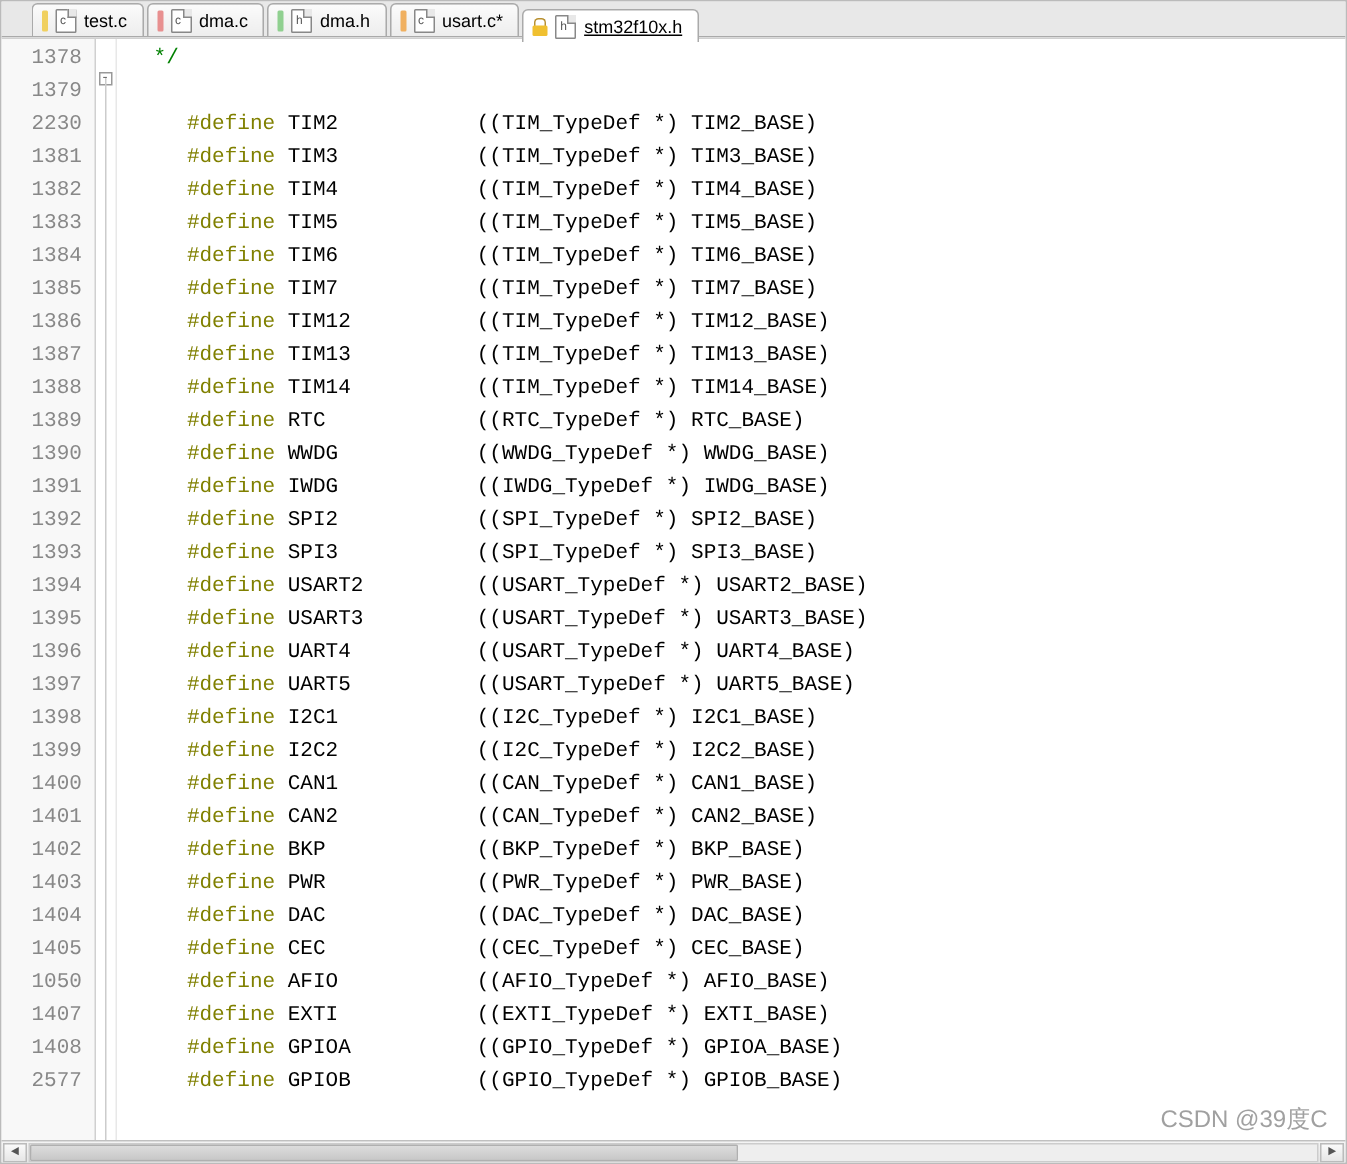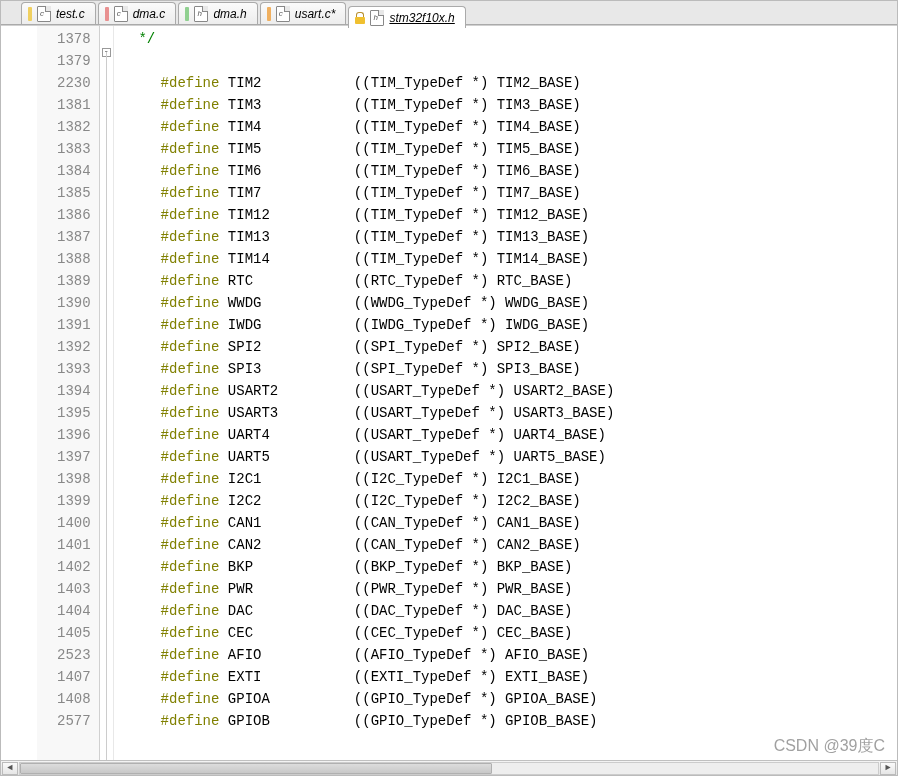--- a/index.html
+++ b/index.html
@@ -15,21 +15,20 @@
   }
   .tab-bar {
     display: flex;
     align-items: flex-end;
     height: 24px;
     background: #e8e8e8;
     border-bottom: 1px solid #aaa;
     padding-left: 20px;
     font-family: "Segoe UI", Tahoma, sans-serif;
     font-size: 12px;
-    font-style: italic;
   }
   .tab {
     display: flex;
     align-items: center;
     height: 22px;
     padding: 0 10px 0 6px;
     margin-right: 2px;
     border: 1px solid #aaa;
     border-bottom: none;
     border-radius: 4px 4px 0 0;
@@ -75,21 +74,20 @@
   .lock-icon::after{
     content:""; position:absolute; bottom:0; left:0;
     width:10px; height:7px; background:#f0c030; border-radius:1px;
   }
   .editor {
     display: flex;
     height: calc(100% - 24px - 15px);
     overflow: hidden;
     background: #ffffff;
     border-top: 1px solid #d0d0d0;
-    padding-left: 36px;
   }
   .gutter {
     background: #f8f8f8;
     border-right: 1px solid #d0d0d0;
     text-align: right;
     padding: 2px 8px 2px 20px;
     color: #888888;
     user-select: none;
     line-height: 22px;
     font-size: 14px;
@@ -193,21 +191,21 @@
       <div>1396</div>
       <div>1397</div>
       <div>1398</div>
       <div>1399</div>
       <div>1400</div>
       <div>1401</div>
       <div>1402</div>
       <div>1403</div>
       <div>1404</div>
       <div>1405</div>
-      <div>2523</div>
+      <div>1050</div>
       <div>1407</div>
       <div>1408</div>
       <div>2577</div>
     </div>
   <div class="fold-strip">
     <div class="fold-minus">-</div>
     <div class="fold-line"></div>
   </div>
   <div class="code" id="code"><div class="code-line"><span class="tok-comment">  */</span></div><div class="code-line">&nbsp;</div><div class="code-line"><span class="tok-pp">#define</span> TIM2           <span class="tok-paren">((</span>TIM_TypeDef <span class="tok-op">*</span><span class="tok-paren">)</span> TIM2_BASE<span class="tok-paren">)</span></div><div class="code-line"><span class="tok-pp">#define</span> TIM3           <span class="tok-paren">((</span>TIM_TypeDef <span class="tok-op">*</span><span class="tok-paren">)</span> TIM3_BASE<span class="tok-paren">)</span></div><div class="code-line"><span class="tok-pp">#define</span> TIM4           <span class="tok-paren">((</span>TIM_TypeDef <span class="tok-op">*</span><span class="tok-paren">)</span> TIM4_BASE<span class="tok-paren">)</span></div><div class="code-line"><span class="tok-pp">#define</span> TIM5           <span class="tok-paren">((</span>TIM_TypeDef <span class="tok-op">*</span><span class="tok-paren">)</span> TIM5_BASE<span class="tok-paren">)</span></div><div class="code-line"><span class="tok-pp">#define</span> TIM6           <span class="tok-paren">((</span>TIM_TypeDef <span class="tok-op">*</span><span class="tok-paren">)</span> TIM6_BASE<span class="tok-paren">)</span></div><div class="code-line"><span class="tok-pp">#define</span> TIM7           <span class="tok-paren">((</span>TIM_TypeDef <span class="tok-op">*</span><span class="tok-paren">)</span> TIM7_BASE<span class="tok-paren">)</span></div><div class="code-line"><span class="tok-pp">#define</span> TIM12          <span class="tok-paren">((</span>TIM_TypeDef <span class="tok-op">*</span><span class="tok-paren">)</span> TIM12_BASE<span class="tok-paren">)</span></div><div class="code-line"><span class="tok-pp">#define</span> TIM13          <span class="tok-paren">((</span>TIM_TypeDef <span class="tok-op">*</span><span class="tok-paren">)</span> TIM13_BASE<span class="tok-paren">)</span></div><div class="code-line"><span class="tok-pp">#define</span> TIM14          <span class="tok-paren">((</span>TIM_TypeDef <span class="tok-op">*</span><span class="tok-paren">)</span> TIM14_BASE<span class="tok-paren">)</span></div><div class="code-line"><span class="tok-pp">#define</span> RTC            <span class="tok-paren">((</span>RTC_TypeDef <span class="tok-op">*</span><span class="tok-paren">)</span> RTC_BASE<span class="tok-paren">)</span></div><div class="code-line"><span class="tok-pp">#define</span> WWDG           <span class="tok-paren">((</span>WWDG_TypeDef <span class="tok-op">*</span><span class="tok-paren">)</span> WWDG_BASE<span class="tok-paren">)</span></div><div class="code-line"><span class="tok-pp">#define</span> IWDG           <span class="tok-paren">((</span>IWDG_TypeDef <span class="tok-op">*</span><span class="tok-paren">)</span> IWDG_BASE<span class="tok-paren">)</span></div><div class="code-line"><span class="tok-pp">#define</span> SPI2           <span class="tok-paren">((</span>SPI_TypeDef <span class="tok-op">*</span><span class="tok-paren">)</span> SPI2_BASE<span class="tok-paren">)</span></div><div class="code-line"><span class="tok-pp">#define</span> SPI3           <span class="tok-paren">((</span>SPI_TypeDef <span class="tok-op">*</span><span class="tok-paren">)</span> SPI3_BASE<span class="tok-paren">)</span></div><div class="code-line"><span class="tok-pp">#define</span> USART2         <span class="tok-paren">((</span>USART_TypeDef <span class="tok-op">*</span><span class="tok-paren">)</span> USART2_BASE<span class="tok-paren">)</span></div><div class="code-line"><span class="tok-pp">#define</span> USART3         <span class="tok-paren">((</span>USART_TypeDef <span class="tok-op">*</span><span class="tok-paren">)</span> USART3_BASE<span class="tok-paren">)</span></div><div class="code-line"><span class="tok-pp">#define</span> UART4          <span class="tok-paren">((</span>USART_TypeDef <span class="tok-op">*</span><span class="tok-paren">)</span> UART4_BASE<span class="tok-paren">)</span></div><div class="code-line"><span class="tok-pp">#define</span> UART5          <span class="tok-paren">((</span>USART_TypeDef <span class="tok-op">*</span><span class="tok-paren">)</span> UART5_BASE<span class="tok-paren">)</span></div><div class="code-line"><span class="tok-pp">#define</span> I2C1           <span class="tok-paren">((</span>I2C_TypeDef <span class="tok-op">*</span><span class="tok-paren">)</span> I2C1_BASE<span class="tok-paren">)</span></div><div class="code-line"><span class="tok-pp">#define</span> I2C2           <span class="tok-paren">((</span>I2C_TypeDef <span class="tok-op">*</span><span class="tok-paren">)</span> I2C2_BASE<span class="tok-paren">)</span></div><div class="code-line"><span class="tok-pp">#define</span> CAN1           <span class="tok-paren">((</span>CAN_TypeDef <span class="tok-op">*</span><span class="tok-paren">)</span> CAN1_BASE<span class="tok-paren">)</span></div><div class="code-line"><span class="tok-pp">#define</span> CAN2           <span class="tok-paren">((</span>CAN_TypeDef <span class="tok-op">*</span><span class="tok-paren">)</span> CAN2_BASE<span class="tok-paren">)</span></div><div class="code-line"><span class="tok-pp">#define</span> BKP            <span class="tok-paren">((</span>BKP_TypeDef <span class="tok-op">*</span><span class="tok-paren">)</span> BKP_BASE<span class="tok-paren">)</span></div><div class="code-line"><span class="tok-pp">#define</span> PWR            <span class="tok-paren">((</span>PWR_TypeDef <span class="tok-op">*</span><span class="tok-paren">)</span> PWR_BASE<span class="tok-paren">)</span></div><div class="code-line"><span class="tok-pp">#define</span> DAC            <span class="tok-paren">((</span>DAC_TypeDef <span class="tok-op">*</span><span class="tok-paren">)</span> DAC_BASE<span class="tok-paren">)</span></div><div class="code-line"><span class="tok-pp">#define</span> CEC            <span class="tok-paren">((</span>CEC_TypeDef <span class="tok-op">*</span><span class="tok-paren">)</span> CEC_BASE<span class="tok-paren">)</span></div><div class="code-line"><span class="tok-pp">#define</span> AFIO           <span class="tok-paren">((</span>AFIO_TypeDef <span class="tok-op">*</span><span class="tok-paren">)</span> AFIO_BASE<span class="tok-paren">)</span></div><div class="code-line"><span class="tok-pp">#define</span> EXTI           <span class="tok-paren">((</span>EXTI_TypeDef <span class="tok-op">*</span><span class="tok-paren">)</span> EXTI_BASE<span class="tok-paren">)</span></div><div class="code-line"><span class="tok-pp">#define</span> GPIOA          <span class="tok-paren">((</span>GPIO_TypeDef <span class="tok-op">*</span><span class="tok-paren">)</span> GPIOA_BASE<span class="tok-paren">)</span></div><div class="code-line"><span class="tok-pp">#define</span> GPIOB          <span class="tok-paren">((</span>GPIO_TypeDef <span class="tok-op">*</span><span class="tok-paren">)</span> GPIOB_BASE<span class="tok-paren">)</span></div></div>
 </div>

